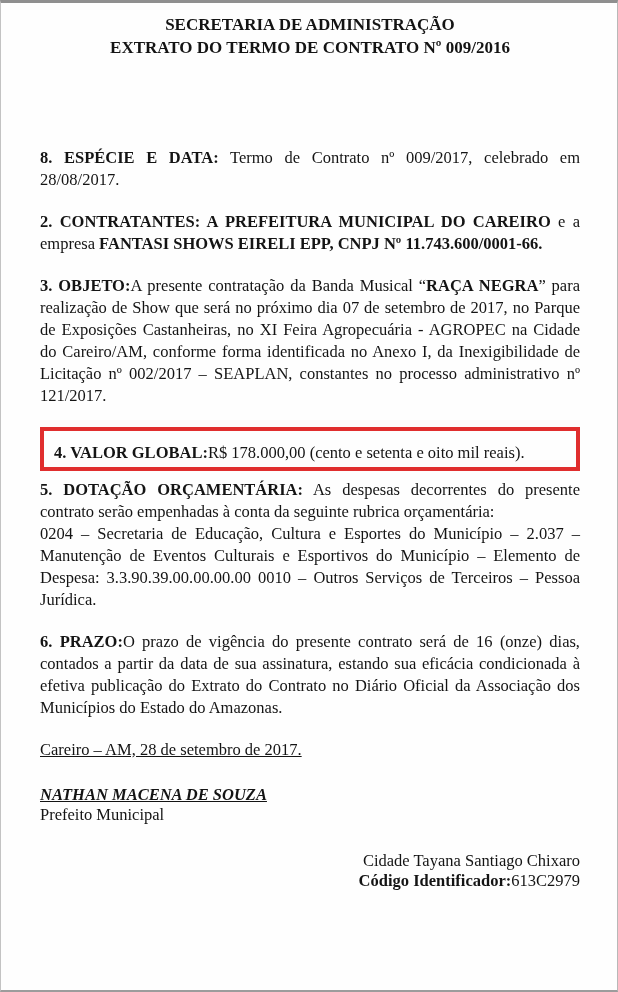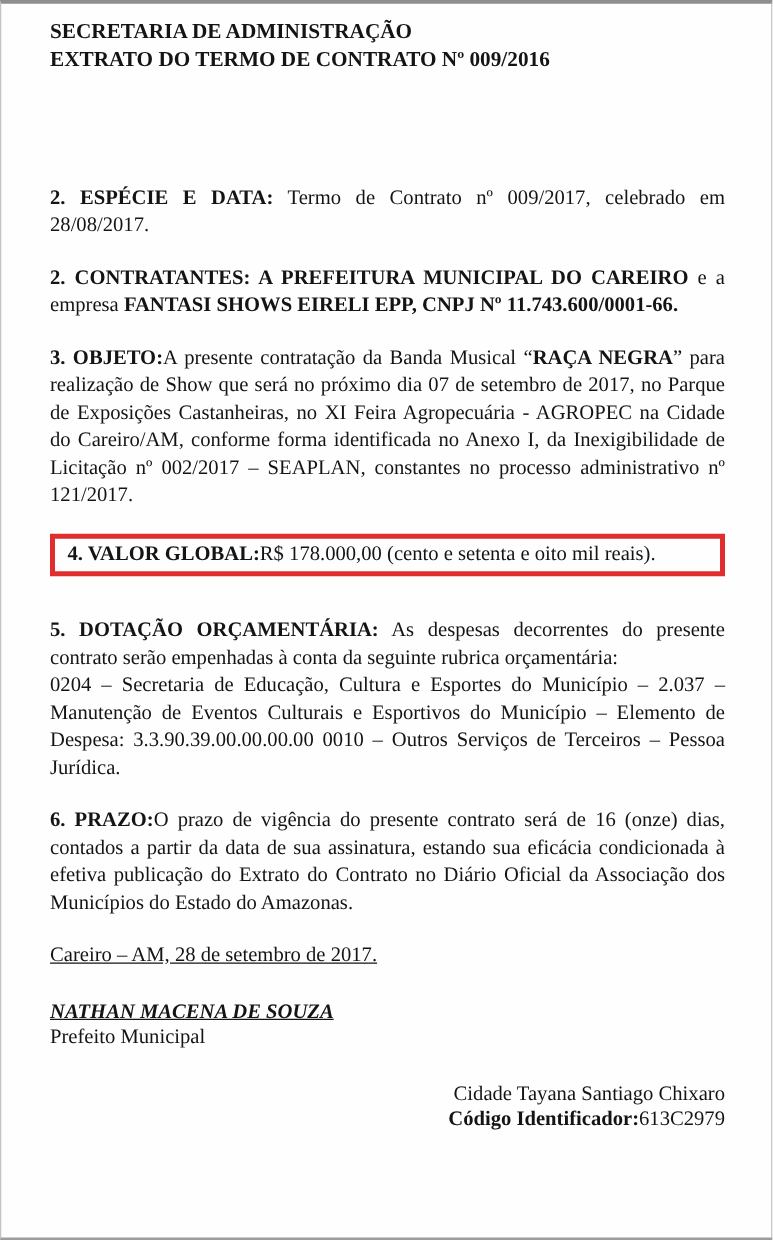--- a/index.html
+++ b/index.html
@@ -18,41 +18,42 @@
     border-left: 1px solid #c3c3c3;
     border-right: 1px solid #b8b8b8;
     font-family: "Liberation Serif", "DejaVu Serif", serif;
     color: #141414;
     overflow: hidden;
   }
   .doc-body {
     padding: 10px 37px 0 39px;
   }
   .doc-title {
+    text-align: center;
     font-weight: bold;
     font-size: 17px;
     line-height: 23px;
     margin: 0;
   }
   .sections-wrap {
     margin-top: 88px;
   }
   p.section {
     margin: 0 0 20px 0;
     text-align: justify;
     font-size: 16.5px;
     line-height: 22px;
   }
   .b, .bold {
     font-weight: bold;
   }
   .red-box {
     border: 4px solid #e02e2e;
-    padding: 1px 6px 3px 10px;
-    margin: 2px 0 32px 0;
+    padding: 11px 6px 3px 10px;
+    margin: 2px 0 8px 0;
   }
   .red-box p.section {
     margin: 0;
   }
   .dateline {
     font-size: 16.5px;
     line-height: 22px;
     margin: 0 0 24px 0;
     text-align: left;
     text-decoration: underline;
@@ -78,21 +79,21 @@
 
 <div class="page">
   <div class="doc-body">
 
     <div class="doc-title">
       <div>SECRETARIA DE ADMINISTRAÇÃO</div>
       <div>EXTRATO DO TERMO DE CONTRATO Nº 009/2016</div>
     </div>
 
     <div class="sections-wrap">
-        <p class="section"><span class="b">2. ESPÉCIE E DATA:</span><span> Termo de Contrato nº 009/2017, celebrado em 28/08/2017.</span></p>
+        <p class="section"><span class="b">8. ESPÉCIE E DATA:</span><span> Termo de Contrato nº 009/2017, celebrado em 28/08/2017.</span></p>
         <p class="section"><span class="b">2. CONTRATANTES: A PREFEITURA MUNICIPAL DO CAREIRO</span><span> e a empresa </span><span class="b">FANTASI SHOWS EIRELI EPP, CNPJ Nº 11.743.600/0001-66.</span></p>
         <p class="section"><span class="b">3. OBJETO:</span><span>A presente contratação da Banda Musical “</span><span class="b">RAÇA NEGRA</span><span>” para realização de Show que será no próximo dia 07 de setembro de 2017, no Parque de Exposições Castanheiras, no XI Feira Agropecuária - AGROPEC na Cidade do Careiro/AM, conforme forma identificada no Anexo I, da Inexigibilidade de Licitação nº 002/2017 – SEAPLAN, constantes no processo administrativo nº 121/2017.</span></p>
         <div class="red-box" style="border-color: rgb(224, 46, 46);">
           <p class="section"><span class="b">4. VALOR GLOBAL:</span><span>R$ 178.000,00 (cento e setenta e oito mil reais).</span></p>
         </div>
         <p class="section"><span class="b">5. DOTAÇÃO ORÇAMENTÁRIA:</span><span> As despesas decorrentes do presente contrato serão empenhadas à conta da seguinte rubrica orçamentária:</span><br><span>0204 – Secretaria de Educação, Cultura e Esportes do Município – 2.037 – Manutenção de Eventos Culturais e Esportivos do Município – Elemento de Despesa: 3.3.90.39.00.00.00.00 0010 – Outros Serviços de Terceiros – Pessoa Jurídica.</span></p>
         <p class="section"><span class="b">6. PRAZO:</span><span>O prazo de vigência do presente contrato será de 16 (onze) dias, contados a partir da data de sua assinatura, estando sua eficácia condicionada à efetiva publicação do Extrato do Contrato no Diário Oficial da Associação dos Municípios do Estado do Amazonas.</span></p>
       </div>
 
     <p class="dateline">Careiro – AM, 28 de setembro de 2017.</p>

